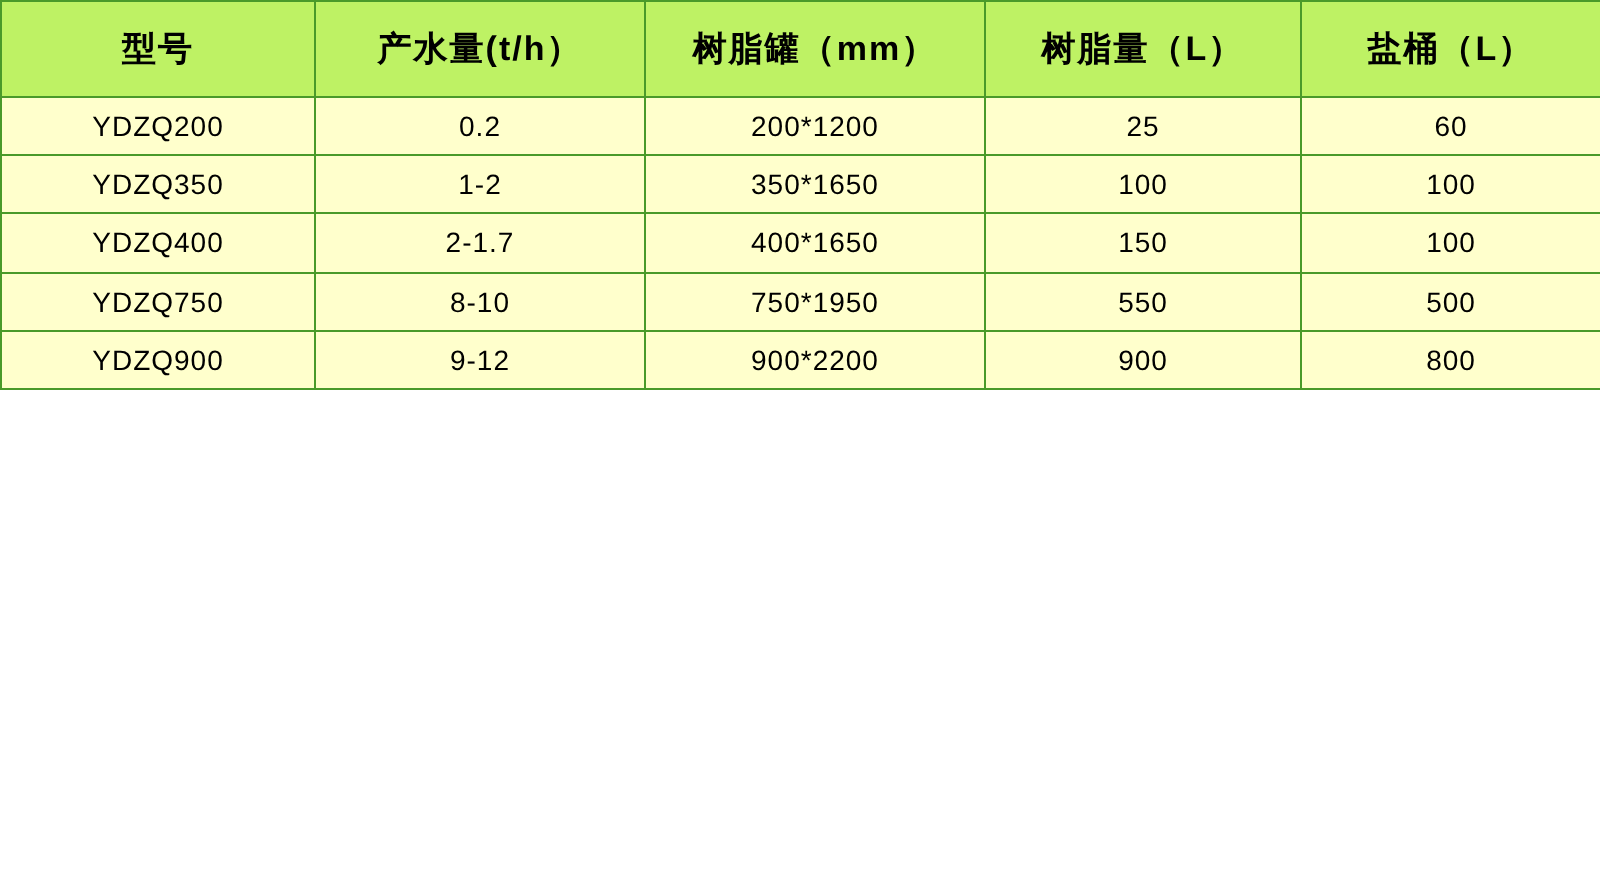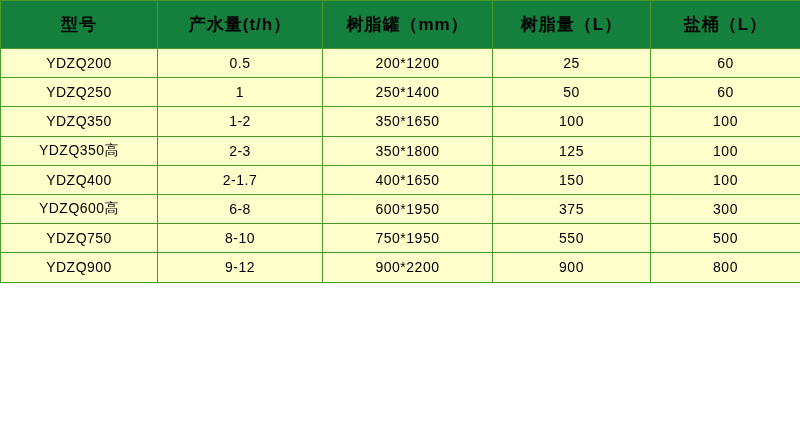--- a/index.html
+++ b/index.html
@@ -20,21 +20,21 @@
   }
   table.spec-table td,
   table.spec-table th {
     border: 1px solid #4a9a2a;
     text-align: center;
     vertical-align: middle;
     padding: 0;
     color: #000000;
   }
   thead th {
-    background: #15803d;
+    background: #bef264;
     height: 47px;
     font-size: 17px;
     font-weight: bold;
     letter-spacing: 1px;
   }
   tbody td {
     background: #ffffcc;
     height: 28.2px;
     font-size: 14px;
     font-weight: normal;
@@ -62,59 +62,38 @@
       <th>型号</th>
       <th>产水量(t/h）</th>
       <th>树脂罐（mm）</th>
       <th>树脂量（L）</th>
       <th>盐桶（L）</th>
     </tr>
   </thead>
   <tbody>
     <tr>
       <td>YDZQ200</td>
-      <td>0.5</td>
+      <td>0.2</td>
       <td>200*1200</td>
       <td>25</td>
-      <td>60</td>
-    </tr>
-    <tr>
-      <td>YDZQ250</td>
-      <td>1</td>
-      <td>250*1400</td>
-      <td>50</td>
       <td>60</td>
     </tr>
     <tr>
       <td>YDZQ350</td>
       <td>1-2</td>
       <td>350*1650</td>
       <td>100</td>
       <td>100</td>
     </tr>
     <tr>
-      <td>YDZQ350高</td>
-      <td>2-3</td>
-      <td>350*1800</td>
-      <td>125</td>
-      <td>100</td>
-    </tr>
-    <tr>
       <td>YDZQ400</td>
       <td>2-1.7</td>
       <td>400*1650</td>
       <td>150</td>
       <td>100</td>
-    </tr>
-    <tr>
-      <td>YDZQ600高</td>
-      <td>6-8</td>
-      <td>600*1950</td>
-      <td>375</td>
-      <td>300</td>
     </tr>
     <tr>
       <td>YDZQ750</td>
       <td>8-10</td>
       <td>750*1950</td>
       <td>550</td>
       <td>500</td>
     </tr>
     <tr>
       <td>YDZQ900</td>

